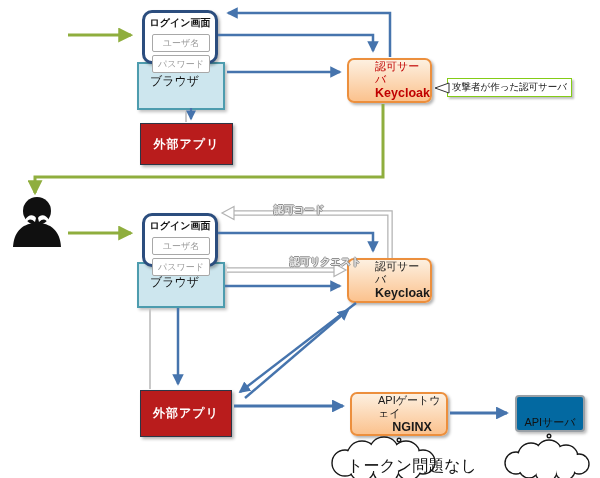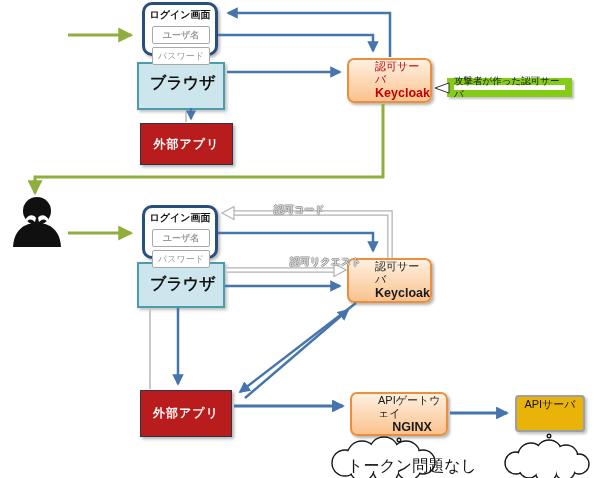--- a/index.html
+++ b/index.html
@@ -1,54 +1,54 @@
 <!DOCTYPE html>
 <html><head>
 <meta charset="utf-8">
 <style>
   html,body{margin:0;padding:0;}
   body{width:600px;height:478px;background:#ffffff;position:relative;overflow:hidden;
        font-family:"Liberation Sans","DejaVu Sans",sans-serif;}
   .abs{position:absolute;box-sizing:border-box;}
   
   .login-box{width:76px;height:54px;background:#ffffff;border:3px solid #2b4d7e;
-             border-radius:10px;box-shadow:2px 2px 3px rgba(0,0,0,.28);z-index:4;}
+             border-radius:10px;box-shadow:2px 2px 3px rgba(0,0,0,.28);z-index:4;margin-top:8px;}
   .login-title{position:absolute;top:3px;left:0;width:100%;text-align:center;
                font-size:10px;font-weight:bold;color:#111;}
   .login-input{position:absolute;left:7px;width:56px;height:16px;background:#fff;
                border:1px solid #a8a8a8;border-radius:2px;font-size:9px;color:#9a9a9a;
                display:flex;align-items:center;justify-content:center;}
-  .inp1{top:21px;font-weight:bold;} .inp2{top:42px;}
+  .inp1{top:21px;} .inp2{top:42px;}
   
   .browser-box{width:88px;background:#cde6ee;border:2px solid #4d9cae;
                box-shadow:2px 2px 3px rgba(0,0,0,.25);z-index:3;}
-  .browser-label{position:absolute;left:13px;font-size:16px;font-weight:bold;color:#111;z-index:5;}
+  .browser-label{position:absolute;left:13px;font-size:12px;font-weight:normal;color:#111;z-index:5;}
   
   .app-box{background:#b91c1c;border:1px solid #2c3646;box-shadow:2px 2px 3px rgba(0,0,0,.3);
            display:flex;align-items:center;justify-content:center;z-index:3;}
   .app-box span{color:#ffffff;font-weight:bold;font-size:12px;letter-spacing:1px;}
   
   .orange-box{background:linear-gradient(#fdf0e0,#fbc28e);border:2px solid #ec8f3d;
               border-radius:7px;box-shadow:2px 2px 3px rgba(0,0,0,.3);
               display:flex;flex-direction:column;align-items:center;justify-content:center;z-index:3;padding-left:26px;}
   .orange-box .l1{font-size:11px;line-height:13px;}
   .orange-box .l2{font-size:12.5px;font-weight:bold;line-height:15px;}
   .red-text .l1,.red-text .l2{color:#c00000;}
   .blk-text .l1,.blk-text .l2{color:#1a1a1a;}
   
-  .plain-box{background:#eab308;border:2px solid #9aa0a6;border-radius:4px;
+  .plain-box{background:#0369a1;border:2px solid #9aa0a6;border-radius:4px;
              box-shadow:2px 2px 3px rgba(0,0,0,.25);
-             display:flex;align-items:flex-start;justify-content:center;z-index:3;}
+             display:flex;align-items:flex-end;justify-content:center;z-index:3;}
   .plain-box span{font-size:11px;color:#111;}
   
-  .callout{background:#ffffff;border:7px solid #84cc16;display:flex;align-items:center;
+  .callout{background:#ffffff;border:1px solid #84cc16;display:flex;align-items:center;
            justify-content:center;font-size:9.5px;color:#111;
            box-shadow:2px 2px 2px rgba(0,0,0,.25);z-index:4;}
   
-  .arrow-label{font-size:10px;font-weight:normal;color:#e6e6e6;z-index:6;white-space:nowrap;
+  .arrow-label{font-size:10px;font-weight:bold;color:#e6e6e6;z-index:6;white-space:nowrap;
                text-shadow:1px 0 0 #909090,-1px 0 0 #909090,0 1px 0 #909090,0 -1px 0 #909090;}
   
   .cloud-text{font-size:16px;color:#111;z-index:6;white-space:nowrap;}
   svg.layer{position:absolute;left:0;top:0;z-index:5;}
 </style>
 </head>
 <body>
 
 <svg class="layer" width="600" height="478">
   <defs>

